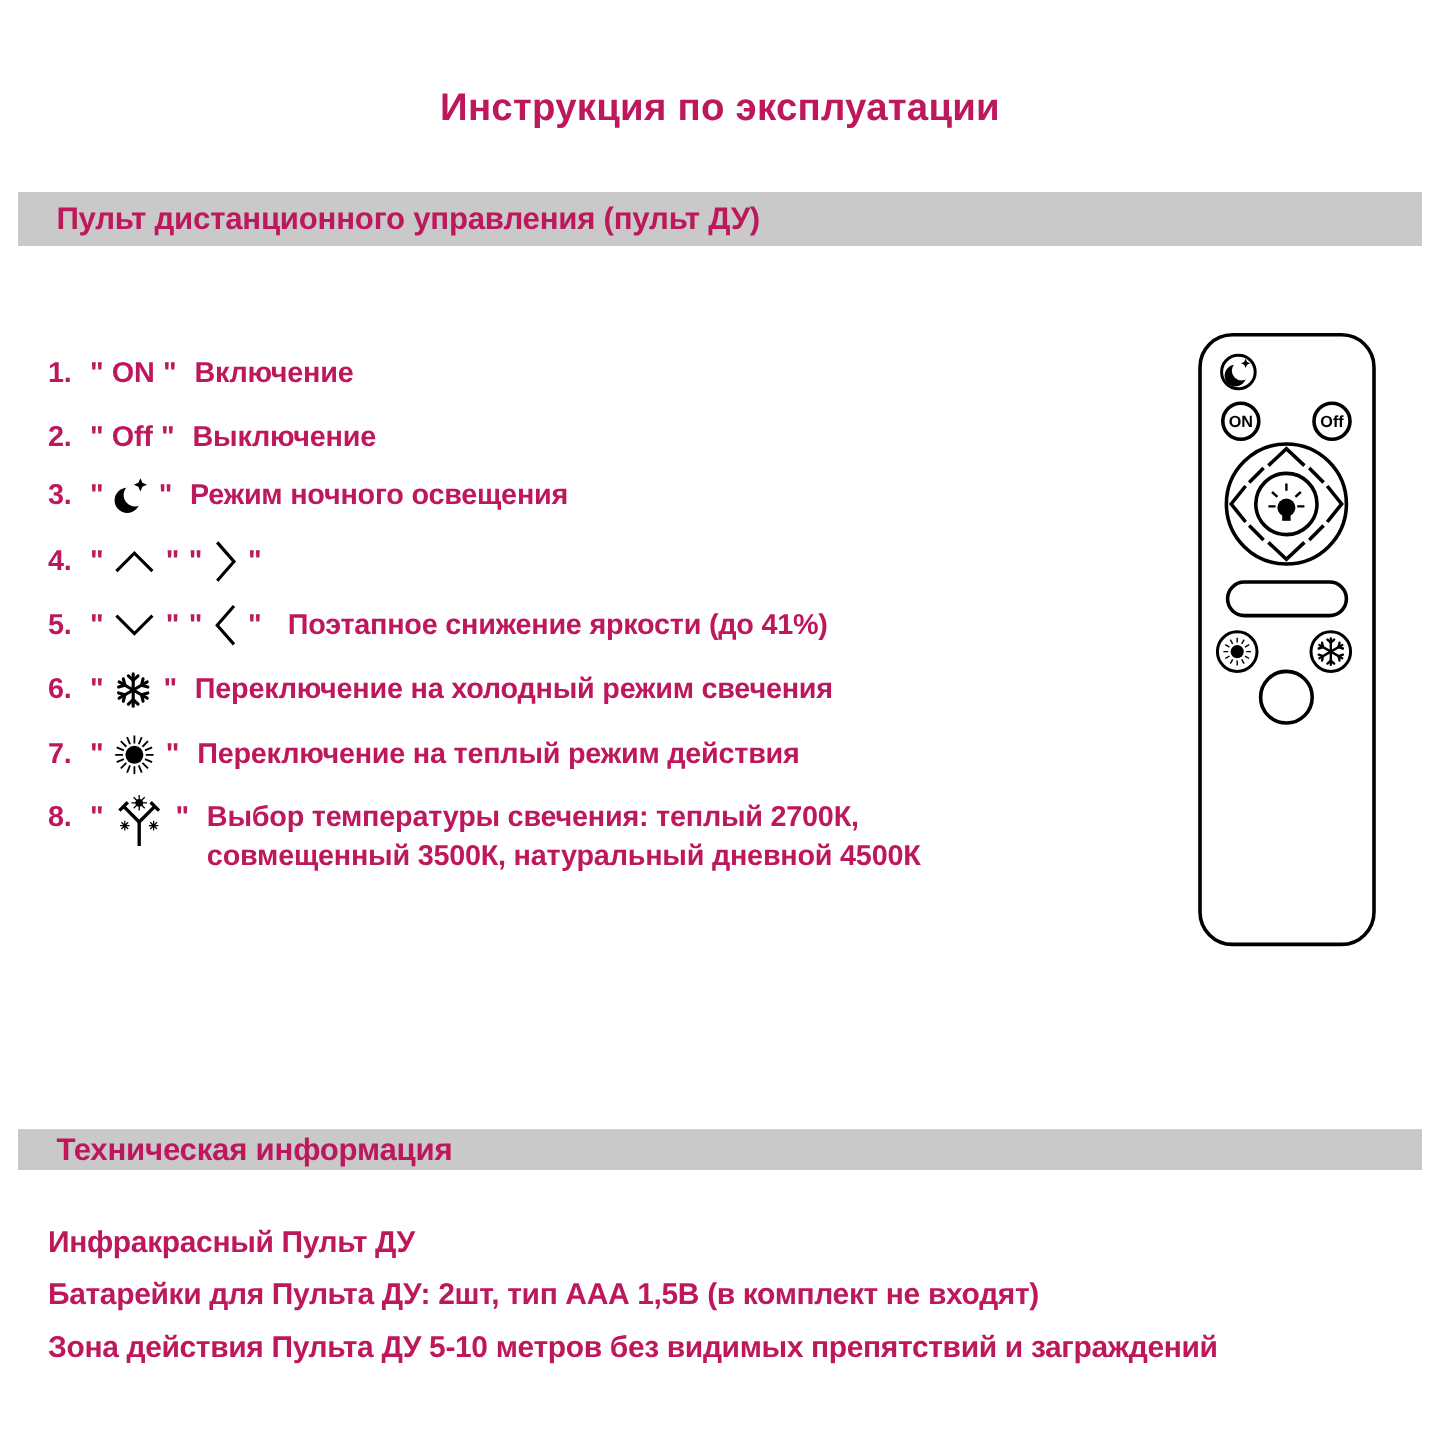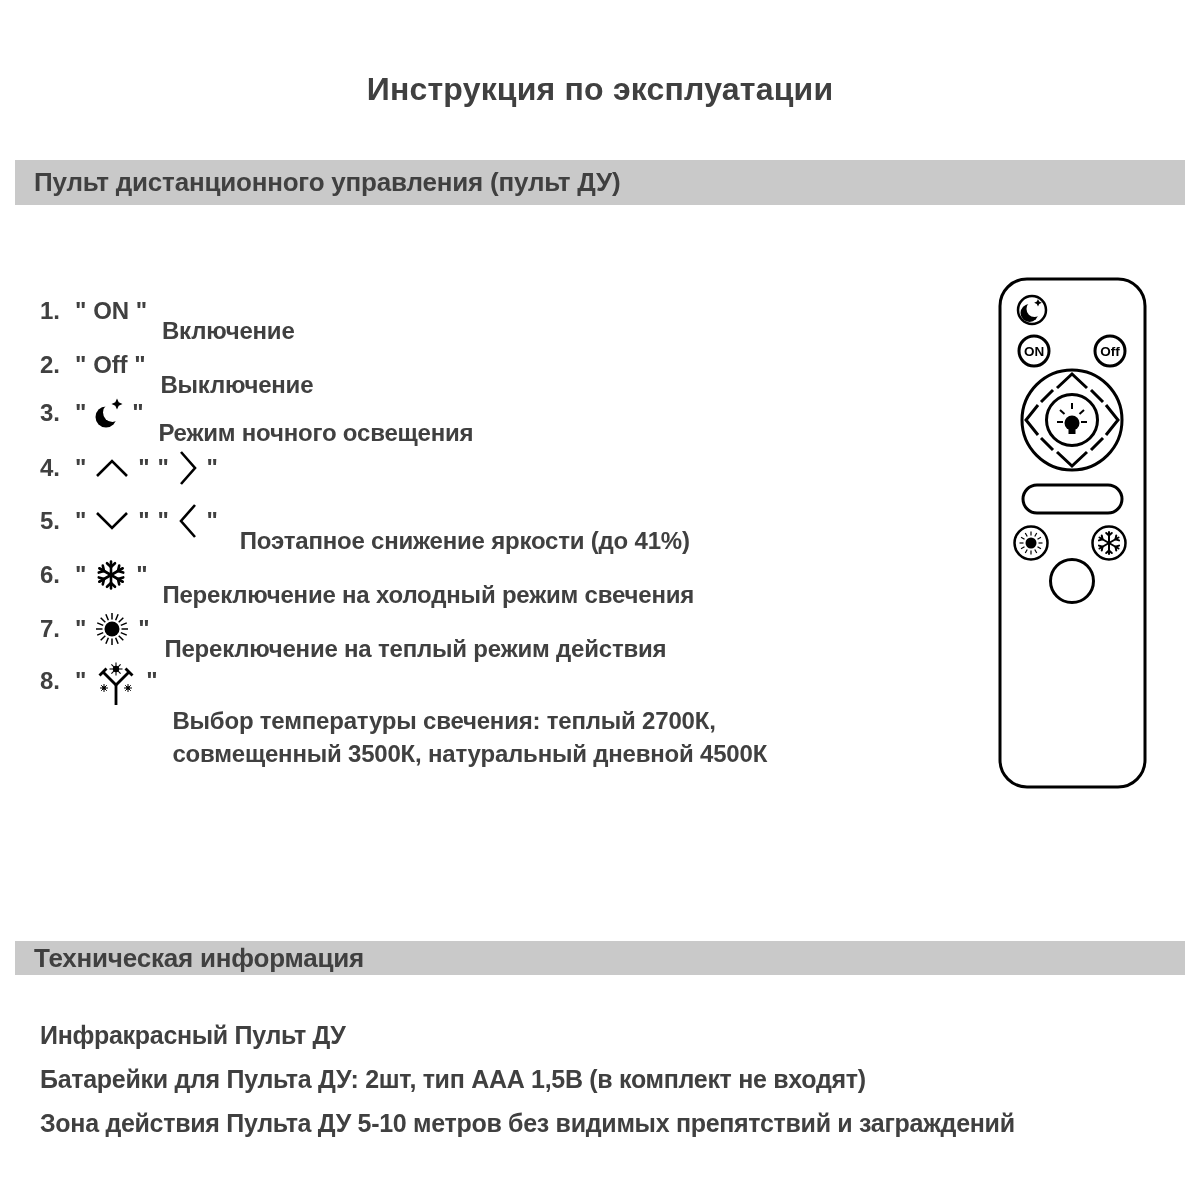--- a/index.html
+++ b/index.html
@@ -1,41 +1,41 @@
 <!DOCTYPE html>
 <html><head>
 <meta charset="utf-8">
 <style>
   * { margin:0; padding:0; box-sizing:border-box; }
   html,body { background:#ffffff; }
   .page {
     position:relative; width:1200px; height:1200px; margin:0 auto;
-    background:#ffffff; overflow:hidden; color:#404040;
+    background:#ffffff; overflow:hidden; color:#be185d;
     font-family:"Liberation Sans", sans-serif; font-weight:bold;
   }
   .title {
     position:absolute; top:70px; left:0; width:100%;
     text-align:center; font-size:32px; line-height:38px; letter-spacing:0.2px;
   }
   .bar {
     position:absolute; left:15px; width:1170px; background:#c9c9c9;
     display:flex; align-items:center;
   }
   .bar-1 { top:160px; height:45px; }
   .bar-2 { top:941px; height:34px; }
-  .bar .bar-label { font-size:26px; padding-left:19px; letter-spacing:-0.2px; }
+  .bar .bar-label { font-size:26px; padding-left:32px; letter-spacing:-0.2px; }
   .row {
     position:absolute; left:40px; height:40px;
     display:flex; align-items:center; gap:8px;
     font-size:24px; letter-spacing:-0.2px; white-space:nowrap;
   }
   .row .num { min-width:27px; }
   .row .q { }
   .row .key { margin:0 -1px; }
-  .row .txt { margin-left:7px;margin-top:40px; }
+  .row .txt { margin-left:7px; }
   .row .txt2 { margin-left:14px; }
   .row-8 { height:72px; align-items:flex-start; line-height:33px; }
   .row-8 .ic-temp { margin-top:-3px; }
   .two-line { display:inline-block; }
   svg.icon { display:block; }
   .ic-moon { width:30px; height:36px; }
   .ic-chev { width:36px; height:22px; }
   .ic-ang  { width:22px; height:40px; }
   .ic-snow { width:34px; height:34px; }
   .ic-sun  { width:36px; height:36px; }

